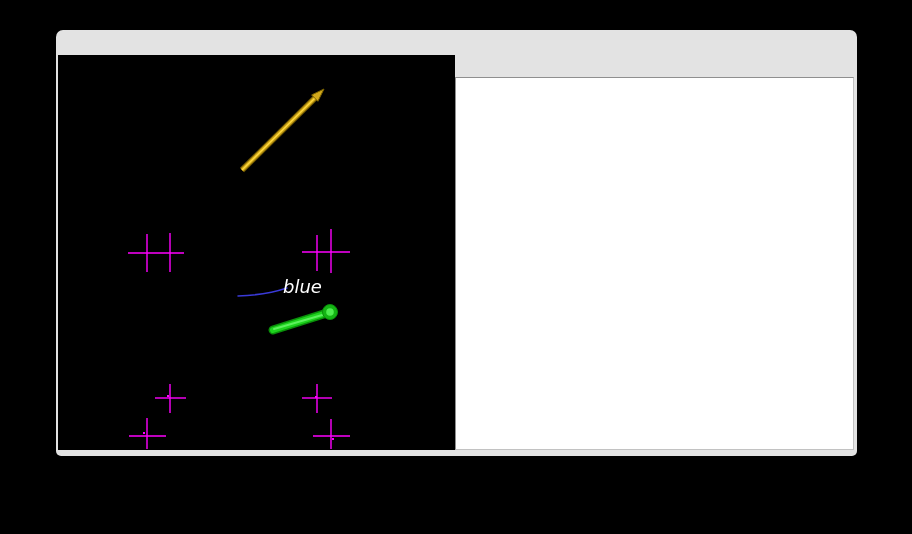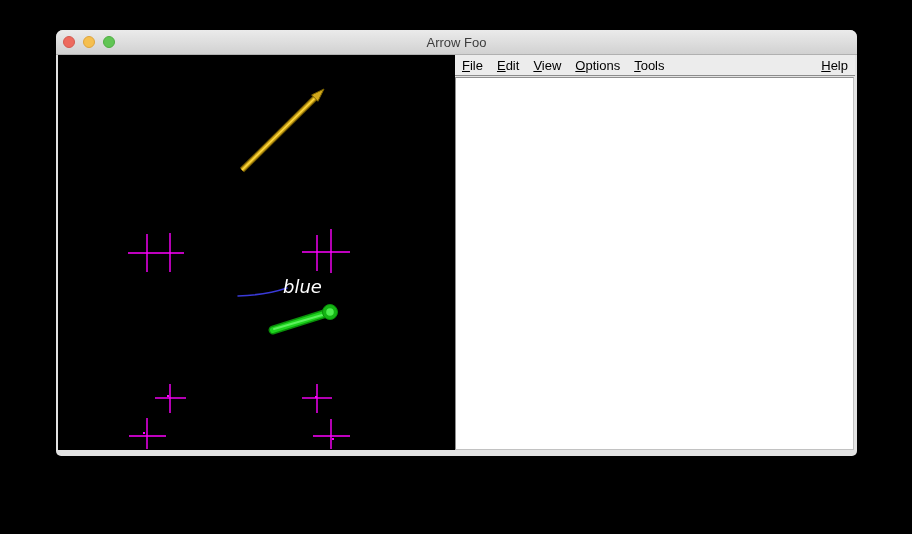--- a/index.html
+++ b/index.html
@@ -44,28 +44,20 @@
     border-right-color:#c2c2c2; border-bottom-color:#c2c2c2;
     box-sizing:border-box;
   }
   u { text-decoration:underline; }
 </style>
 <title>Arrow Foo</title></head>
 <body>
 
 <div class="window">
 
-  <div class="titlebar">
-    <div class="traffic">
-      <div class="light" style="background: rgb(237, 106, 94); border-color: rgb(212, 90, 80);"></div>
-      <div class="light" style="background: rgb(245, 191, 79); border-color: rgb(223, 165, 61);"></div>
-      <div class="light" style="background: rgb(97, 197, 84); border-color: rgb(79, 174, 67);"></div>
-    </div>
-    <span class="title-text">Arrow Foo</span>
-  </div>
 
   <div class="canvas-wrap">
     <svg xmlns="http://www.w3.org/2000/svg" viewBox="0 0 397 395" style="background: rgb(0, 0, 0);">
         <line x1="184" y1="115" x2="258" y2="42" stroke="#6b5400" stroke-width="6" stroke-linecap="butt"></line>
         <line x1="184" y1="115" x2="258" y2="42" stroke="#c79f15" stroke-width="4" stroke-linecap="butt"></line>
         <line x1="184" y1="115" x2="258" y2="42" stroke="#ffd83d" stroke-width="1.6" stroke-linecap="butt"></line>
         <line x1="70" y1="198" x2="126" y2="198" stroke="#ff00ff" stroke-width="1.4" stroke-linecap="butt"></line>
         <line x1="89" y1="179" x2="89" y2="217" stroke="#ff00ff" stroke-width="1.4" stroke-linecap="butt"></line>
         <line x1="112" y1="178" x2="112" y2="217" stroke="#ff00ff" stroke-width="1.4" stroke-linecap="butt"></line>
         <line x1="244" y1="197" x2="292" y2="197" stroke="#ff00ff" stroke-width="1.4" stroke-linecap="butt"></line>
@@ -88,25 +80,16 @@
         <circle cx="272" cy="257" r="3.8" fill="#4fee4f" stroke="none" stroke-width="0"></circle>
         <rect x="109" y="340" width="2" height="2" fill="#ff00ff"></rect>
         <rect x="85" y="377" width="2" height="2" fill="#ff00ff"></rect>
         <rect x="257" y="341" width="2" height="2" fill="#ff00ff"></rect>
         <rect x="274" y="383" width="2" height="2" fill="#ff00ff"></rect>
         <text x="225" y="238" fill="#ffffff" font-size="18" font-style="italic" font-family="&quot;DejaVu Sans&quot;, sans-serif">blue</text>
       </svg>
   </div>
 
   <div class="right-panel">
-    <div class="menubar">
-      <span class="menu-item"><u>F</u>ile</span>
-      <span class="menu-item"><u>E</u>dit</span>
-      <span class="menu-item"><u>V</u>iew</span>
-      <span class="menu-item"><u>O</u>ptions</span>
-      <span class="menu-item"><u>T</u>ools</span>
-      <span class="menu-spacer"></span>
-      <span class="menu-item"><u>H</u>elp</span>
-    </div>
     <div class="textarea"></div>
   </div>
 
 </div>
 
 </body></html>

